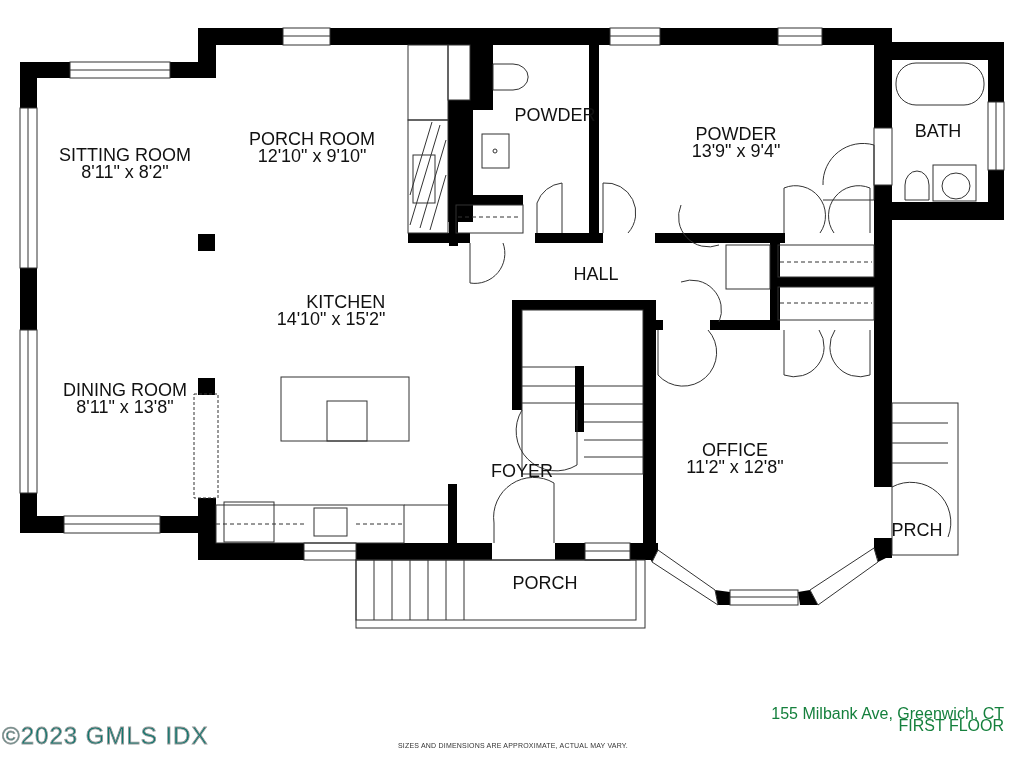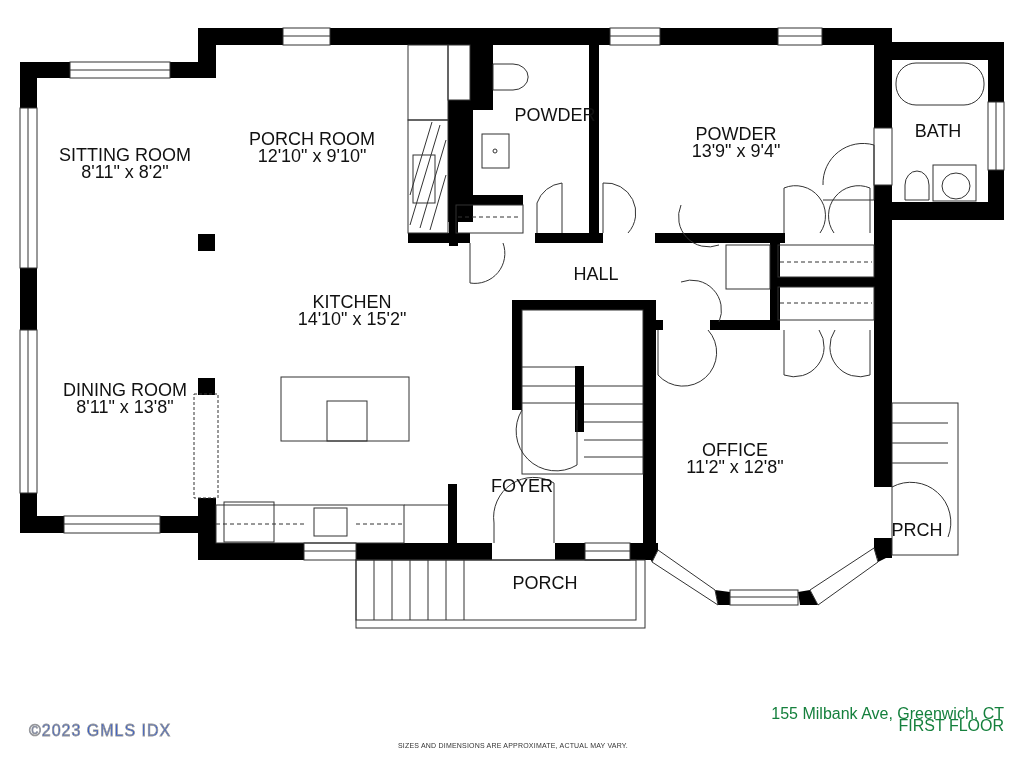--- a/index.html
+++ b/index.html
@@ -1,20 +1,20 @@
 <!DOCTYPE html>
 <html><head>
 <meta charset="utf-8">
 <style>
   html, body { margin: 0; padding: 0; background: #ffffff; }
   body { width: 1024px; height: 768px; position: relative; overflow: hidden; font-family: "Liberation Sans", sans-serif; }
   #plan { position: absolute; left: 0; top: 0; }
   .room-label { position: absolute; text-align: center; color: #111; font-size: 18px; line-height: 17px; white-space: nowrap; transform: translateX(-50%); }
   .room-label .dim { display: block; }
-  .footer-left { position: absolute; left: 2px; top: 722px; font-size: 16px; color: #1d4ed8; -webkit-text-stroke: 0.8px #999; letter-spacing: 1px; margin-left: 27px; }
+  .footer-left { position: absolute; left: 2px; top: 722px; font-size: 24px; color: #0f766e; -webkit-text-stroke: 0.8px #999; letter-spacing: 1px; }
   .footer-center { position: absolute; left: 398px; top: 742px; font-size: 7px; color: #333; letter-spacing: 0.2px; }
   .footer-right-title { position: absolute; right: 20px; top: 717px; font-size: 16px; color: #15803d; }
   .footer-right-addr { position: absolute; right: 20px; top: 705px; font-size: 16px; color: #15803d; }
 </style>
 </head>
 <body>
 
 <svg id="plan" width="1024" height="768" viewBox="0 0 1024 768" xmlns="http://www.w3.org/2000/svg">
   <g fill="#000">
 
@@ -208,29 +208,29 @@
 <div class="room-label" style="left:736px; top:126px;">
   <span>POWDER</span>
   <span class="dim">13'9" x 9'4"</span>
 </div>
 <div class="room-label" style="left:938px; top:123px;">
   <span>BATH</span>
 </div>
 <div class="room-label" style="left:596px; top:266px;">
   <span>HALL</span>
 </div>
-<div class="room-label" style="left:352px; top:294px;">
+<div class="room-label" style="left:331px; top:294px;text-align:right;">
   <span>KITCHEN</span>
   <span class="dim">14'10" x 15'2"</span>
 </div>
 <div class="room-label" style="left:125px; top:382px;">
   <span>DINING ROOM</span>
   <span class="dim">8'11" x 13'8"</span>
 </div>
-<div class="room-label" style="left:522px; top:463px;margin-top:15px;">
+<div class="room-label" style="left:522px; top:463px;">
   <span>FOYER</span>
 </div>
 <div class="room-label" style="left:735px; top:442px;">
   <span>OFFICE</span>
   <span class="dim">11'2" x 12'8"</span>
 </div>
 <div class="room-label" style="left:917px; top:522px;">
   <span>PRCH</span>
 </div>
 <div class="room-label" style="left:545px; top:575px;">

